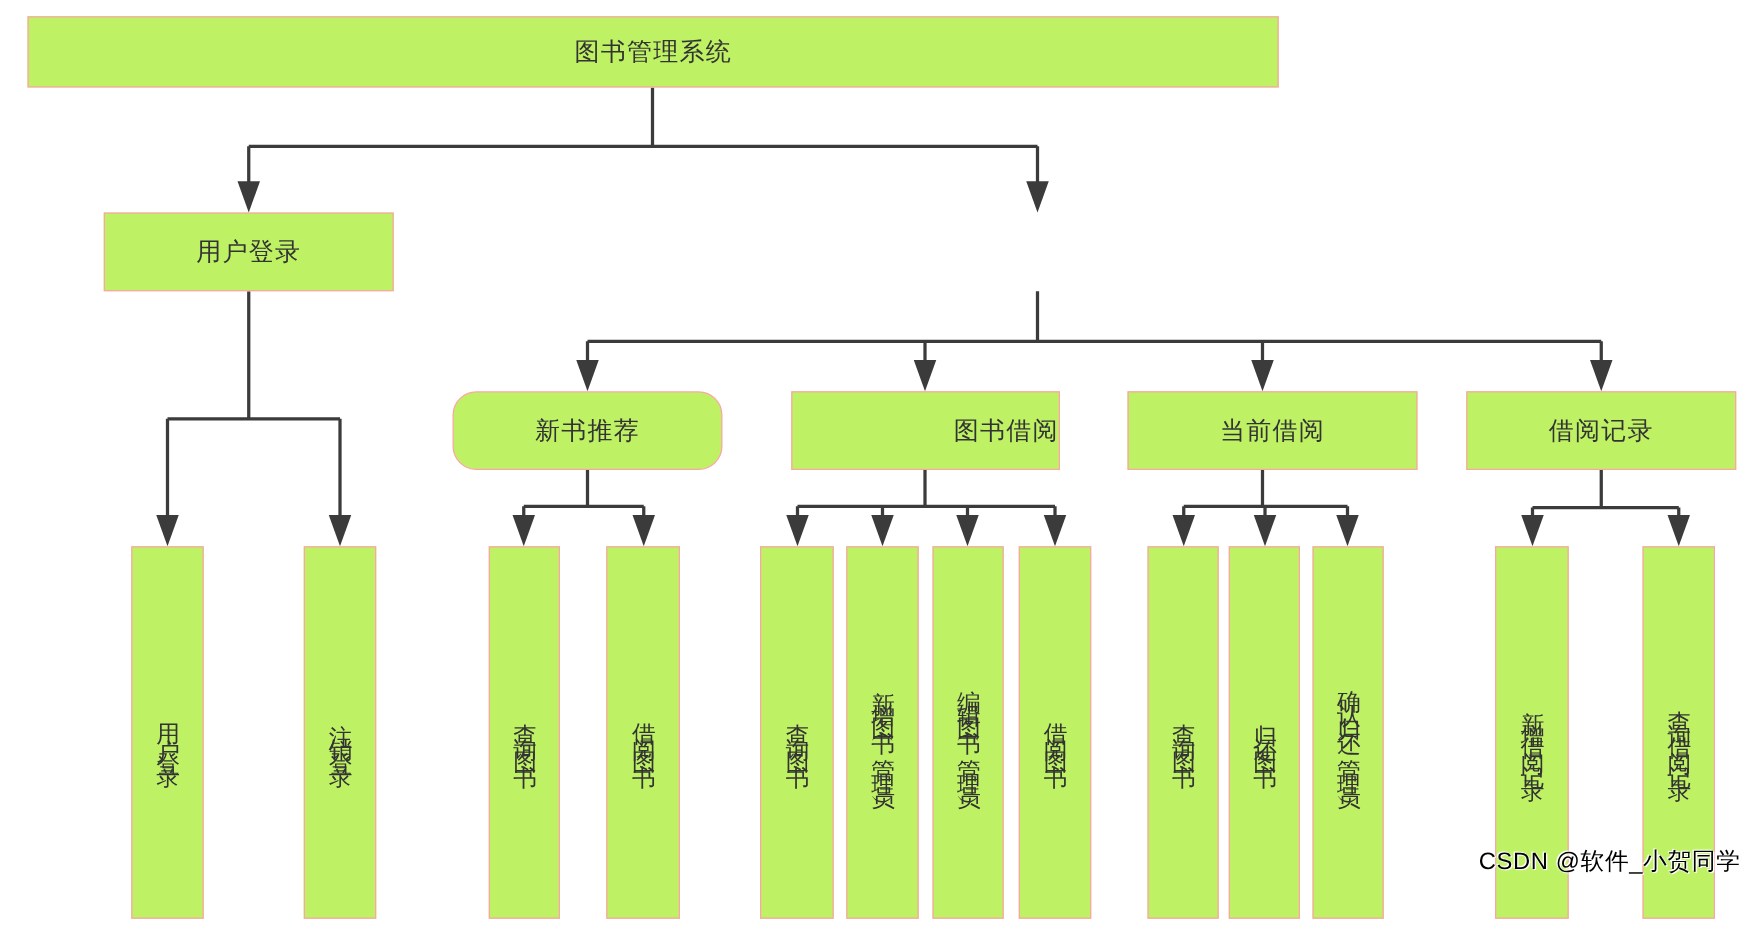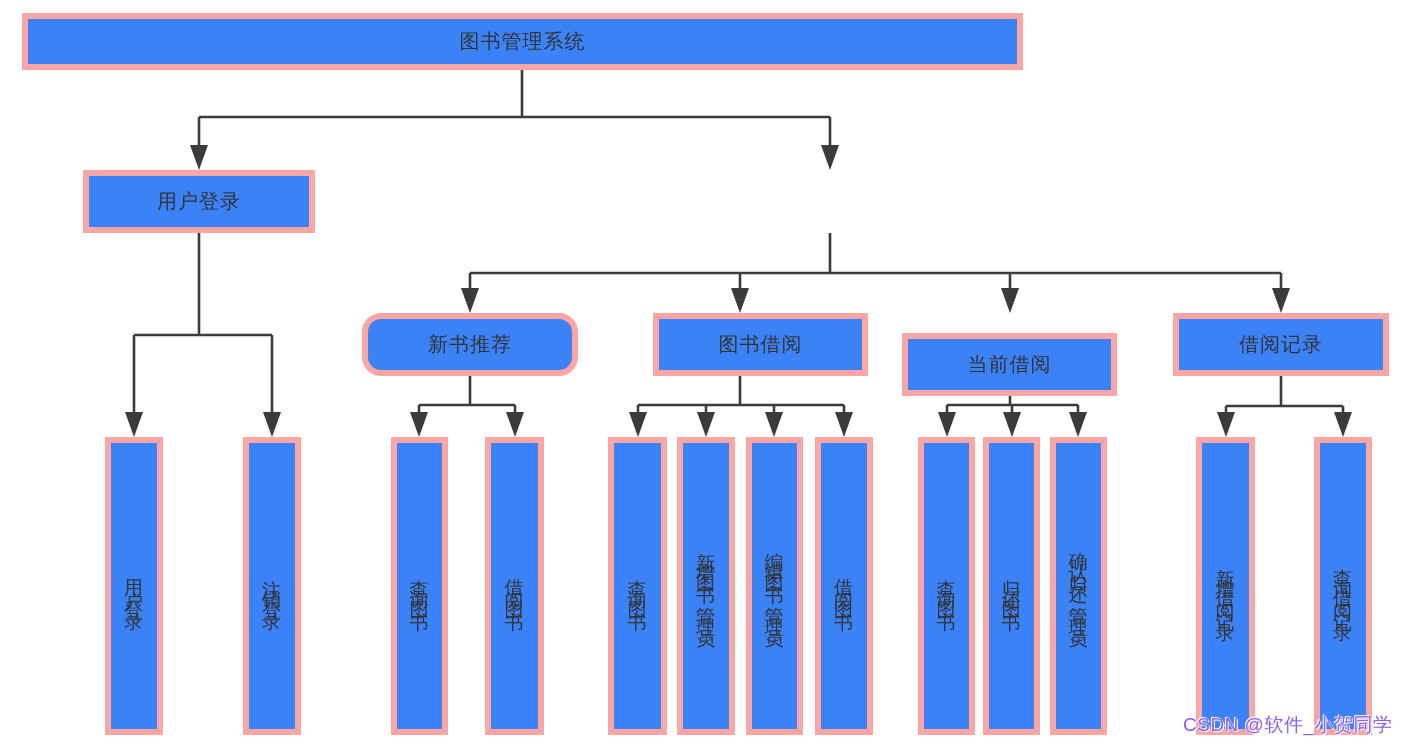--- a/index.html
+++ b/index.html
@@ -7,41 +7,41 @@
     position:relative;
     width:1405px;height:747px;
     background:#ffffff;
     font-family:"Liberation Sans",sans-serif;
     overflow:hidden;
   }
   .connectors{position:absolute;left:0;top:0;z-index:1;}
   .node{
     position:absolute;
     box-sizing:border-box;
-    border:6px solid #fca5a5;
-    background:#3b82f6;
+    border:1px solid #fca5a5;
+    background:#bef264;
     display:flex;align-items:center;justify-content:center;
     color:#333333;
     z-index:2;
   }
   .node-h{font-size:20px;letter-spacing:1px;}
   .leaf .vtext{
     writing-mode:vertical-rl;
     text-orientation:mixed;
     font-size:19px;
     letter-spacing:11px;
     line-height:1;
     color:#333333;
   }
   .watermark{
     position:absolute;
-    left:1183px;top:712px;
+    left:1183px;top:676px;
     font-size:19px;
     letter-spacing:0.5px;
-    color:#8b5cf6;
+    color:#000000;
     text-shadow:1px 1px 0 #ffffff,-1px -1px 0 #ffffff,0 0 2px #ffffff;
     z-index:10;
     white-space:nowrap;
   }
 </style>
 </head>
 <body>
 
 <div class="canvas">
 
@@ -89,24 +89,24 @@
     <span>图书管理系统</span>
   </div>
 
   <div class="node node-h" style="left:83px;top:170px;width:232px;height:63px;">
     <span>用户登录</span>
   </div>
 
   <div class="node node-h" style="left:362px;top:313px;width:216px;height:63px;border-radius:19px;">
     <span>新书推荐</span>
   </div>
-  <div class="node node-h" style="left:653px;top:313px;width:215px;height:63px;">
+  <div class="node node-h" style="left:633px;top:313px;width:215px;height:63px;justify-content:flex-end;">
     <span>图书借阅</span>
   </div>
-  <div class="node node-h" style="left:902px;top:313px;width:215px;height:63px;margin-top:20px;">
+  <div class="node node-h" style="left:902px;top:313px;width:232px;height:63px;">
     <span>当前借阅</span>
   </div>
   <div class="node node-h" style="left:1173px;top:313px;width:216px;height:63px;">
     <span>借阅记录</span>
   </div>
 
   <div class="node leaf" style="left:105px;top:437px;width:58px;height:298px;">
     <span class="vtext">用户登录</span>
   </div>
   <div class="node leaf" style="left:243px;top:437px;width:58px;height:298px;">

